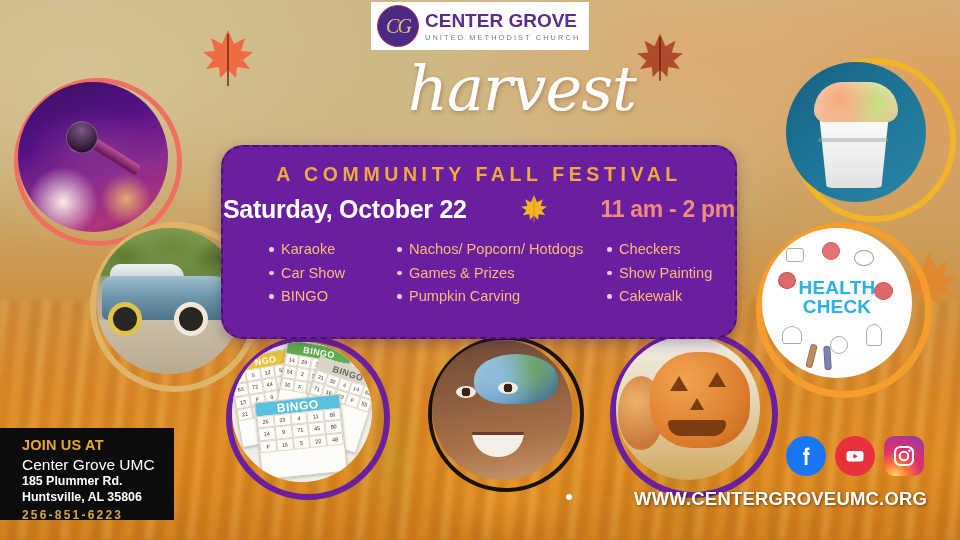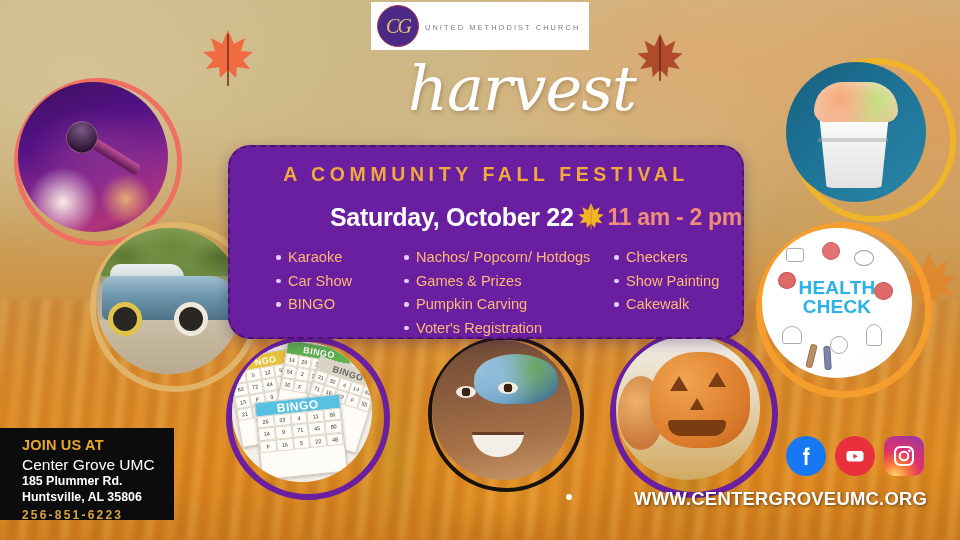--- a/index.html
+++ b/index.html
@@ -119,39 +119,39 @@
     font-size: 62px;
     color: #ffffff;
     letter-spacing: -1px;
     text-shadow: 1px 2px 4px rgba(80,40,10,0.30);
     transform: translateX(34px);
     pointer-events: none;
   }
 
   
   .panel {
-    position: absolute; left: 228px; top: 145px;
+    position: absolute; left: 221px; top: 145px;
     width: 516px; height: 194px;
     background: #6a1fa0;
     border-radius: 22px;
     border: 2px dashed #4a1370;
     box-sizing: border-box;
     box-shadow: 0 4px 14px rgba(60,20,90,0.35);
   }
   .panel-kicker {
     margin-top: 16px;
     text-align: center;
     font-size: 19.5px;
     font-weight: bold;
     color: #f2a93b;
     letter-spacing: 4.6px;
   }
   .panel-daterow {
-    margin-top: 14px;
-    display: flex; align-items: center; justify-content: flex-end;
+    margin-top: 6px;
+    display: flex; align-items: center; justify-content: space-between;
     gap: 0;
   }
   .panel-date {
     font-size: 25px; font-weight: bold; color: #ffffff;
     letter-spacing: -0.3px;
   }
   .panel-time {
     font-size: 23px; font-weight: bold; color: #f08c7a;
     letter-spacing: -0.3px;
   }
@@ -513,20 +513,21 @@
     <svg width="62" height="72" viewBox="0 0 56 66">
       <path d="M28 6 L34 20 L45 14 L41 27 L53 28 L43 36 L50 45 L37 43 L36 54 L28 46 L20 54 L19 43 L6 45 L13 36 L3 28 L15 27 L11 14 L22 20 Z" fill="#e2862c" opacity="0.85"></path>
     </svg>
   </div>
 
   <div class="logo-box">
     <div class="logo-mark">
       <span class="cg">CG</span>
     </div>
     <div class="logo-text">
+      <div class="logo-title">CENTER GROVE</div>
       <div class="logo-sub">UNITED METHODIST CHURCH</div>
     </div>
   </div>
 
   <div class="headline-script">
     <span>harvest</span>
   </div>
 
   <div class="ring ring-mic"></div>
   <div class="photo ph-mic">
@@ -693,21 +694,20 @@
           <li>Karaoke</li>
           <li>Car Show</li>
           <li>BINGO</li>
         </ul>
       </div>
       <div class="col c2">
         <ul>
           <li>Nachos/ Popcorn/ Hotdogs</li>
           <li>Games &amp; Prizes</li>
           <li>Pumpkin Carving</li>
-          <li>Voter's Registration</li>
         </ul>
       </div>
       <div class="col c3">
         <ul>
           <li>Checkers</li>
           <li>Show Painting</li>
           <li>Cakewalk</li>
         </ul>
       </div>
     </div>

